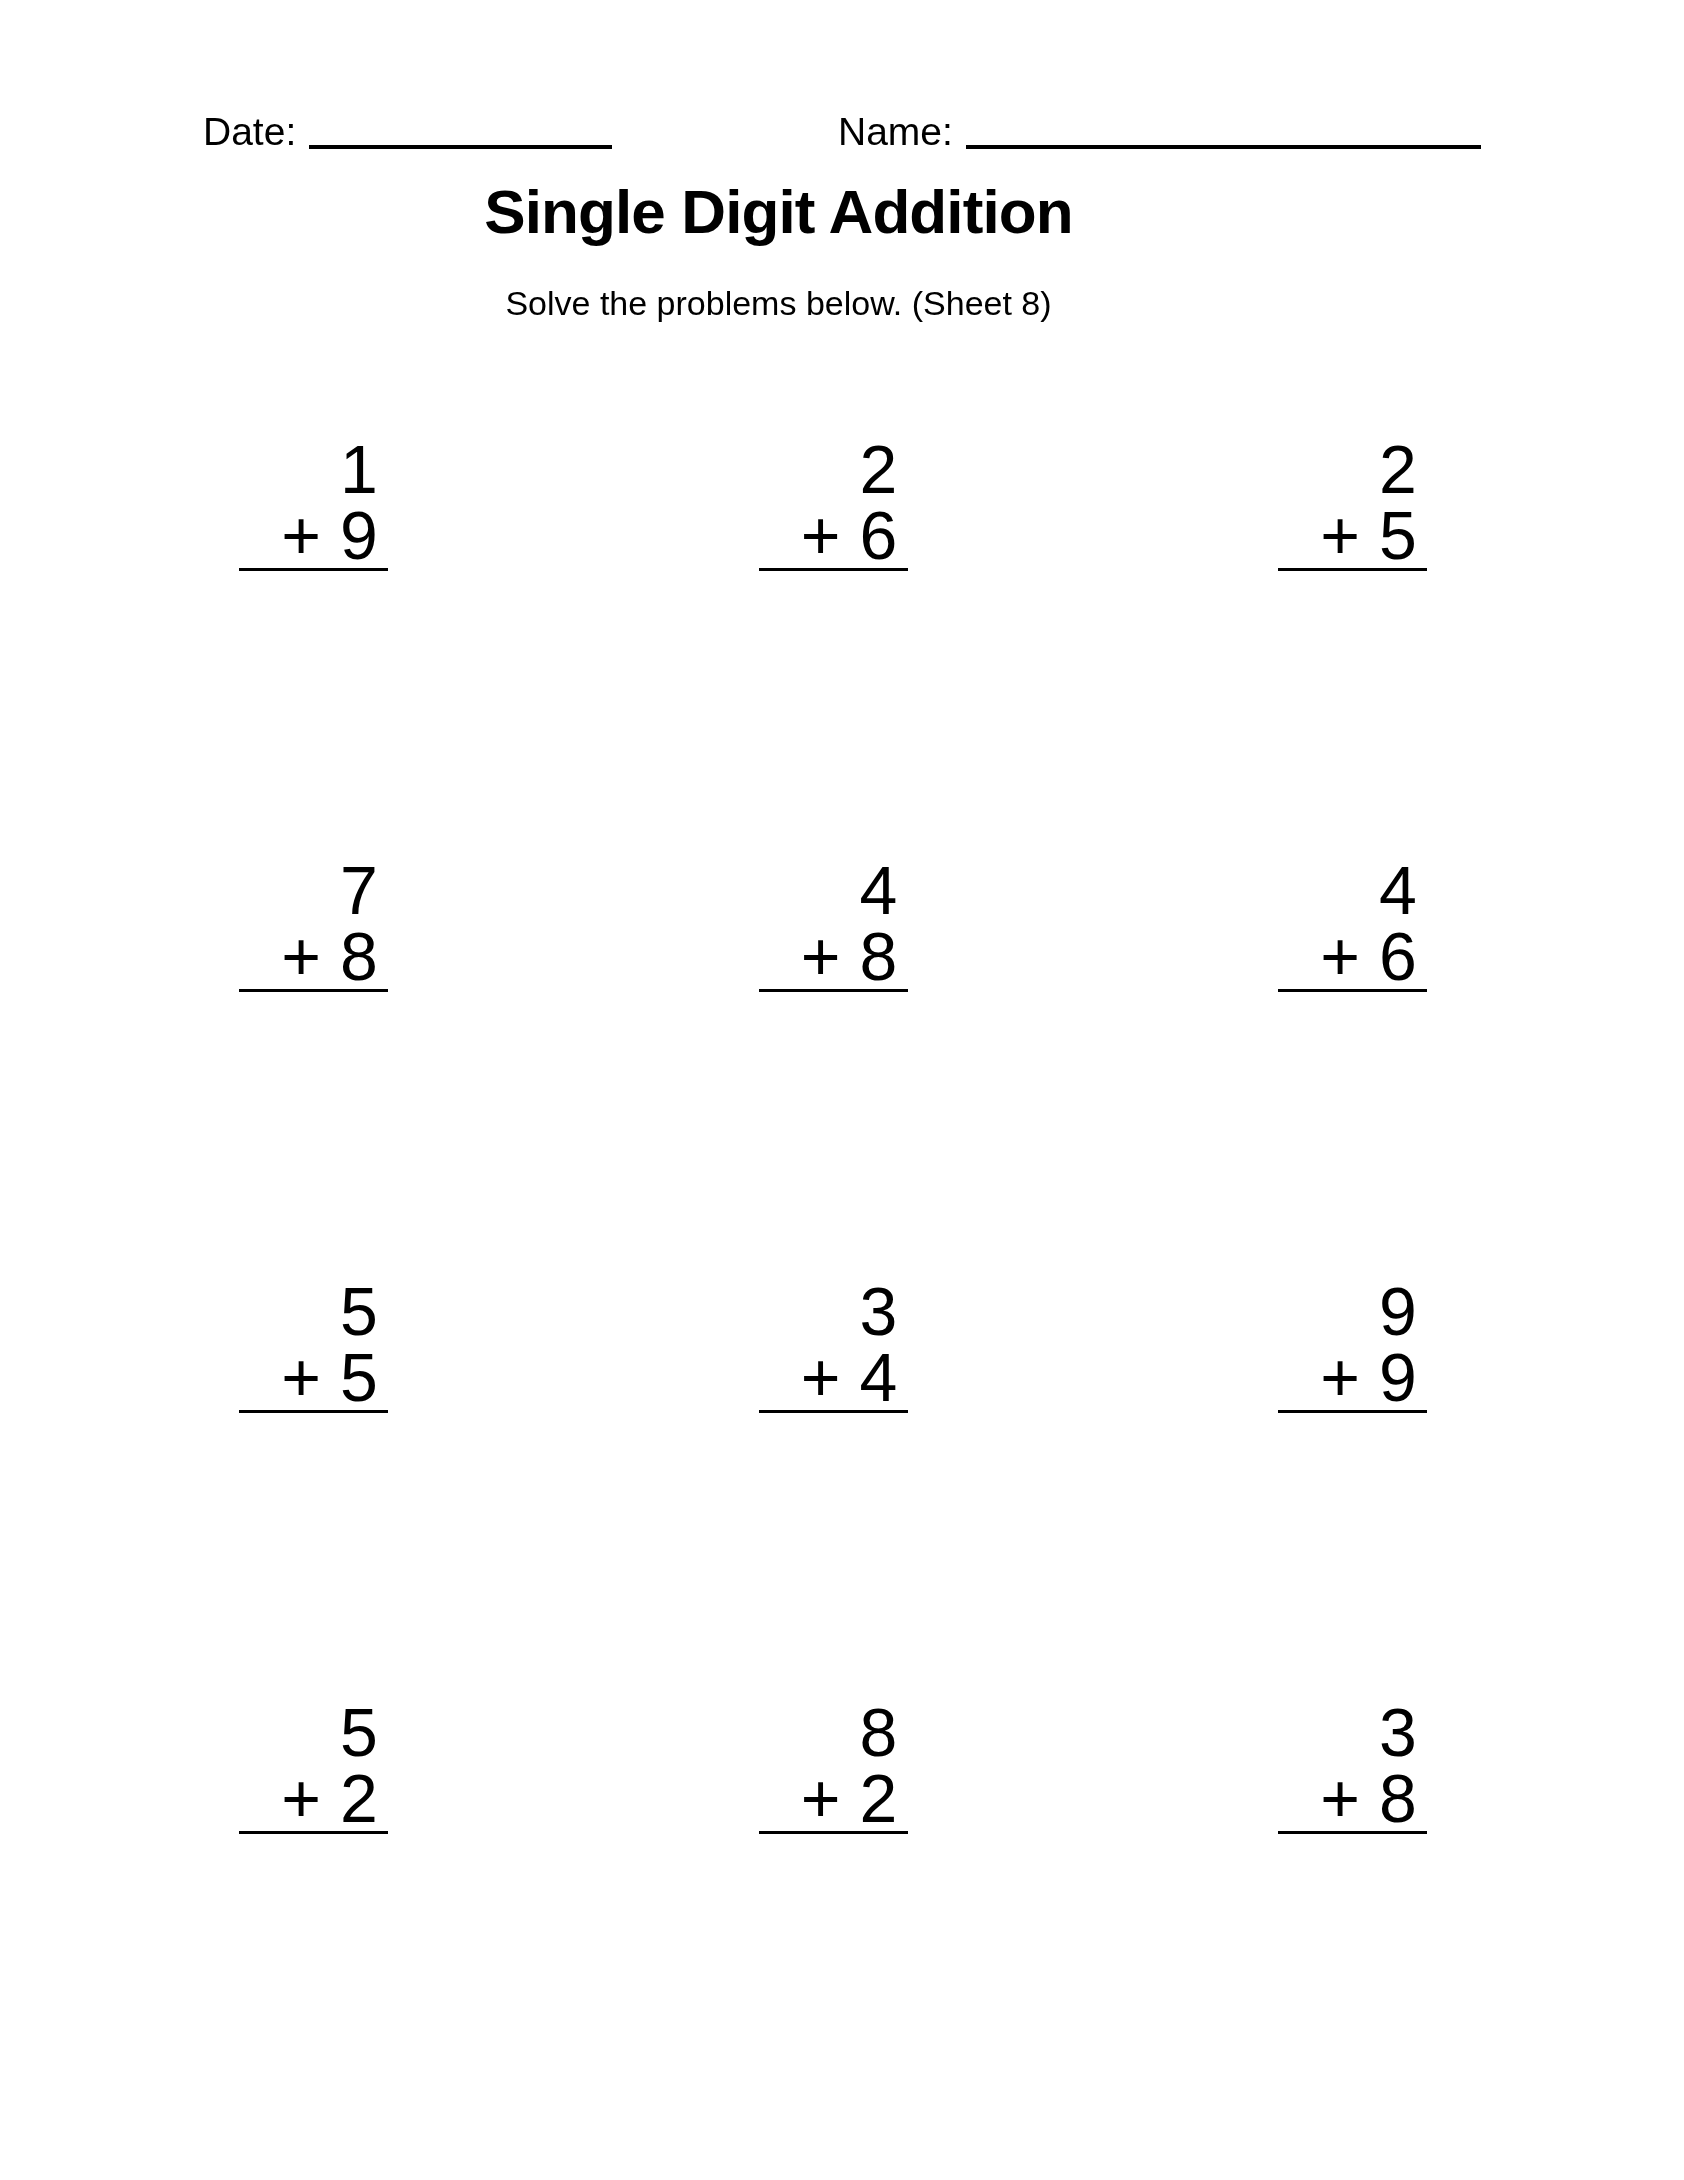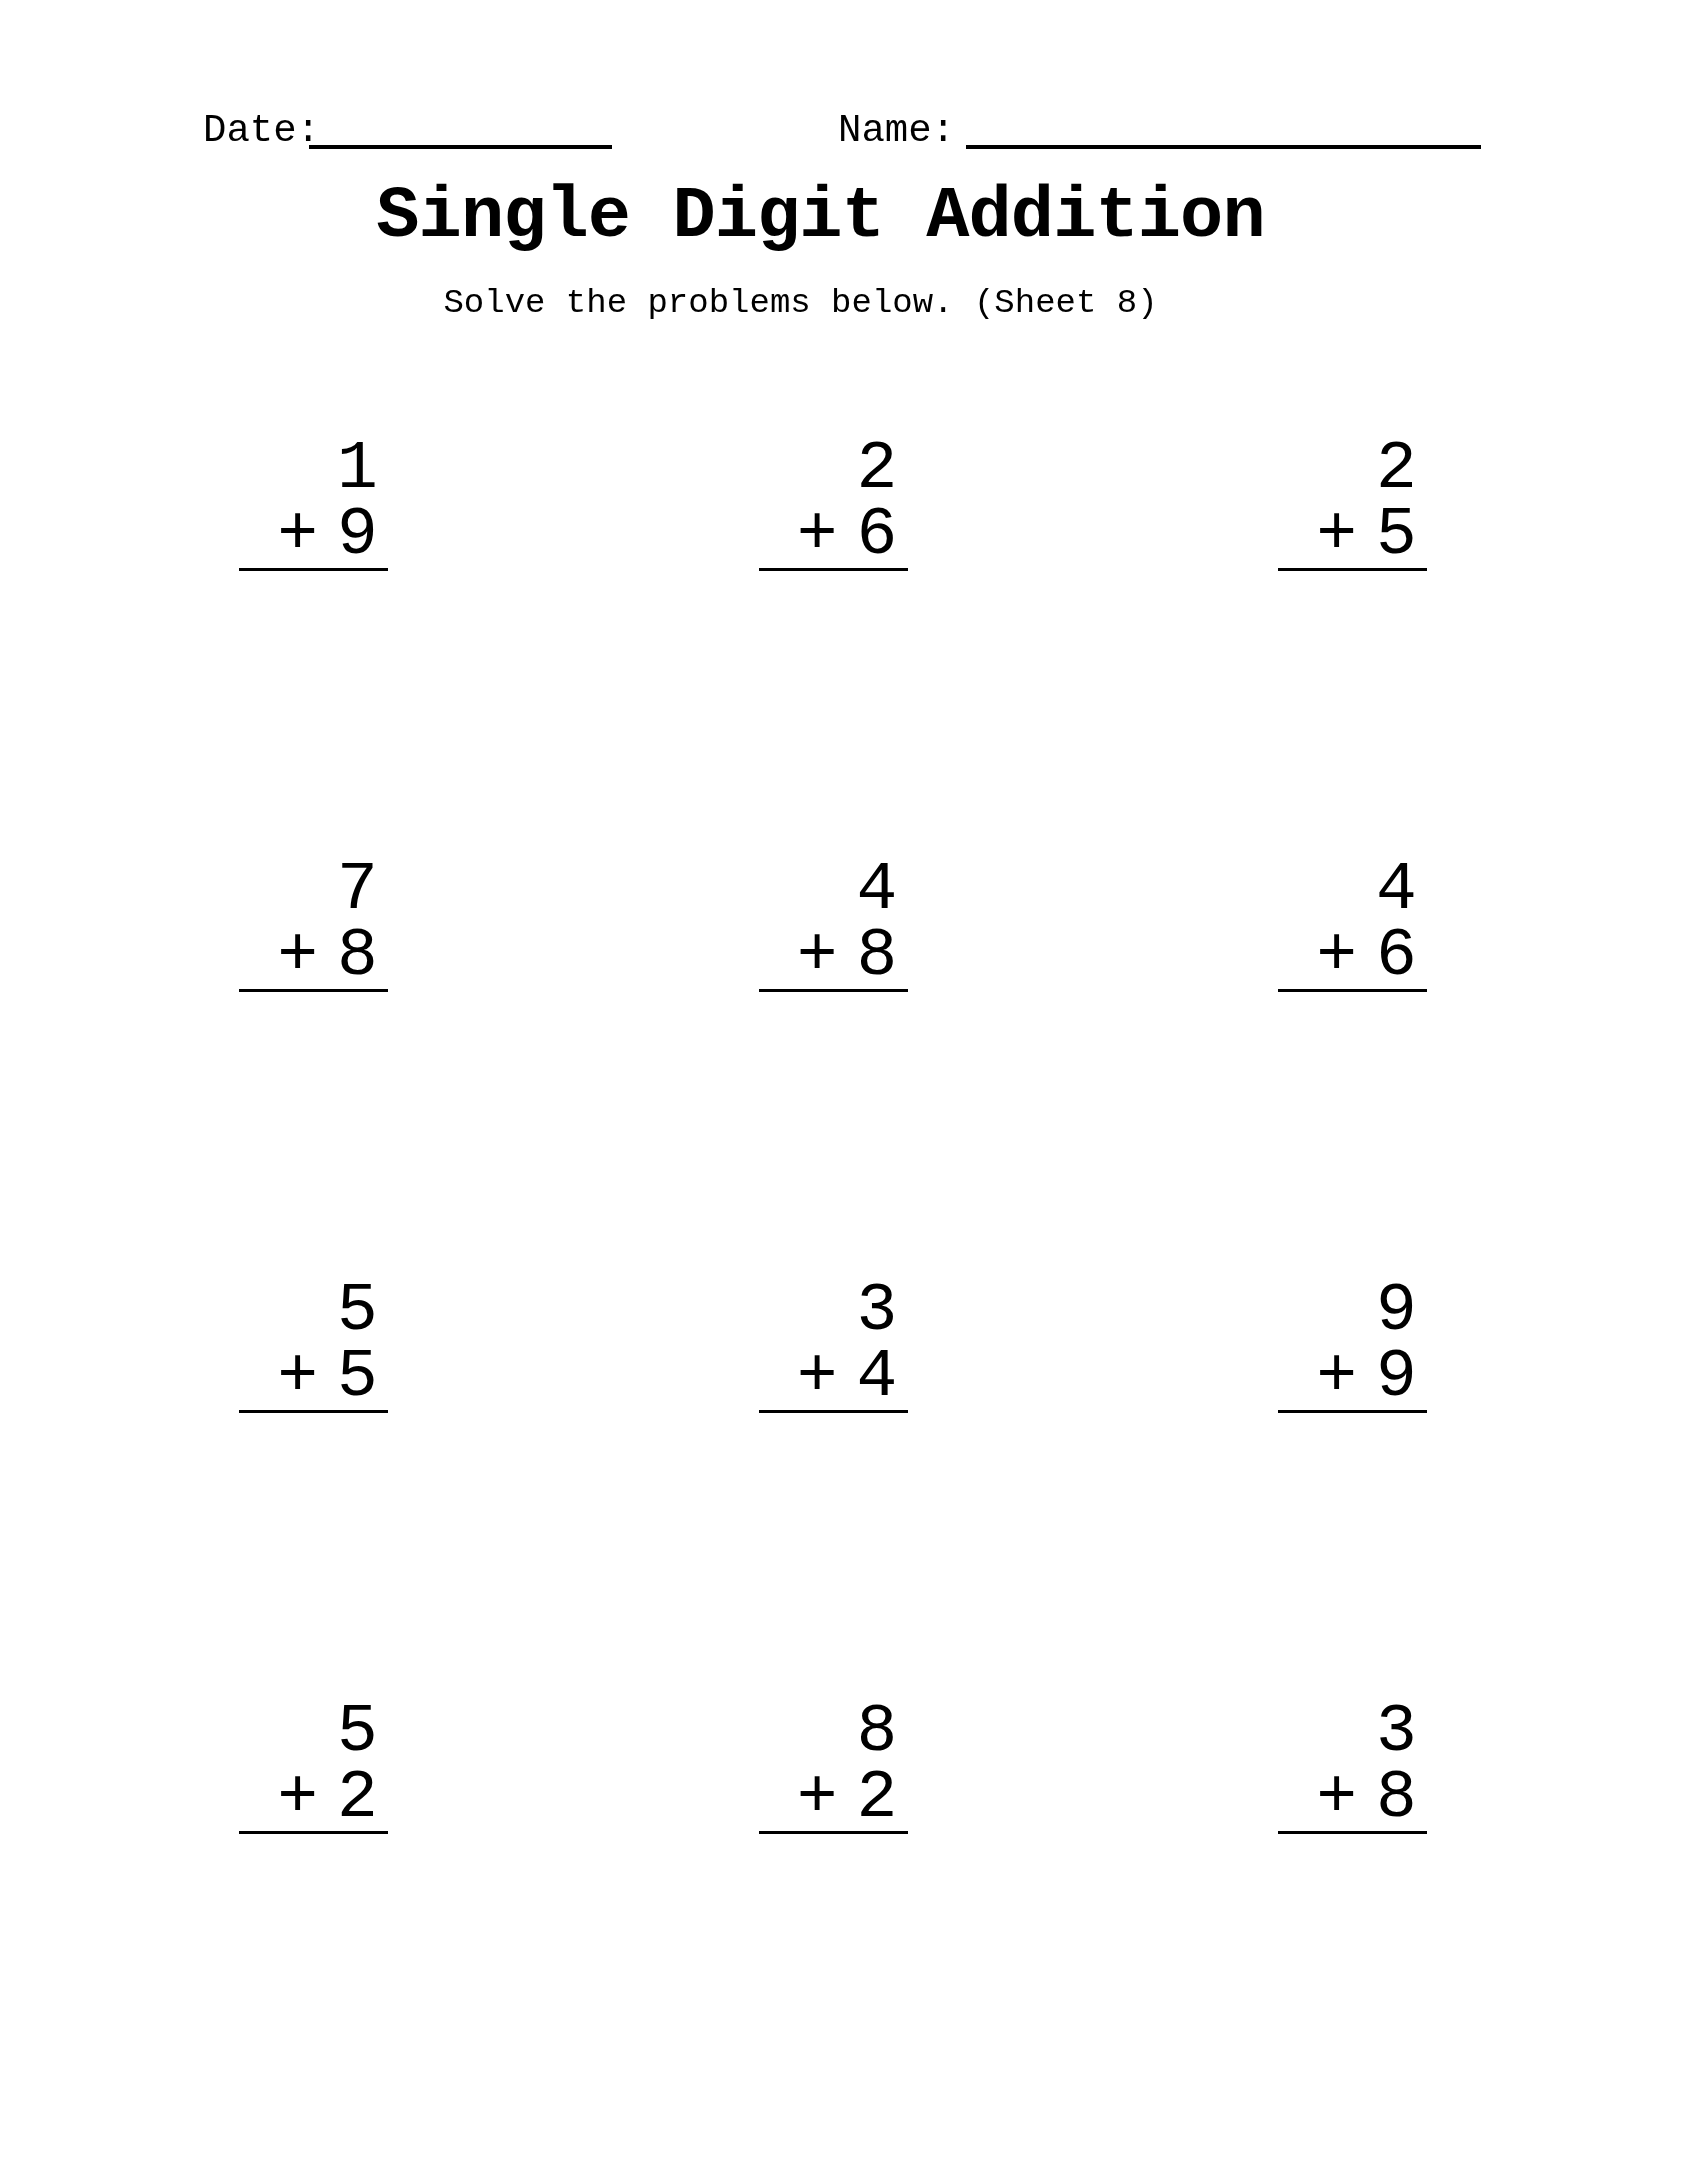--- a/index.html
+++ b/index.html
@@ -7,24 +7,23 @@
     --footer-ink: #3d3d3d;
     --paper: #ffffff;
   }
   * { margin: 0; padding: 0; box-sizing: content-box; }
   html, body { background: #ffffff; }
   .page {
     position: relative;
     width: 1557px;
     height: 2181px;
     background: var(--paper);
-    font-family: Liberation Mono, monospace;
+    font-family: Liberation Sans, sans-serif;
     color: var(--ink);
     overflow: hidden;
-    padding-left: 44px;
   }
 
   
   .field { position: absolute; top: 111px; height: 51px; }
   .field-label {
     font-size: 39px;
     line-height: 41px;
     color: var(--ink);
     white-space: nowrap;
   }
@@ -37,25 +36,24 @@
   .date-field .blank-line { left: 106px; top: 34px; width: 303px; }
   .name-field { left: 838px; text-align: right; }
   .name-field .blank-line { left: 128px; top: 34px; width: 515px; }
 
   
   .title {
     position: absolute;
     left: 0; top: 181px;
     width: 100%;
     text-align: center;
-    font-size: 72px;
+    font-size: 62px;
     line-height: 1.0;
     font-weight: bold;
     letter-spacing: -0.9px;
-    margin-left: 20px;
   }
   .subtitle {
     position: absolute;
     left: 0; top: 286px;
     width: 100%;
     text-align: center;
     font-size: 34px;
     line-height: 1.0;
     font-weight: normal;
   }

